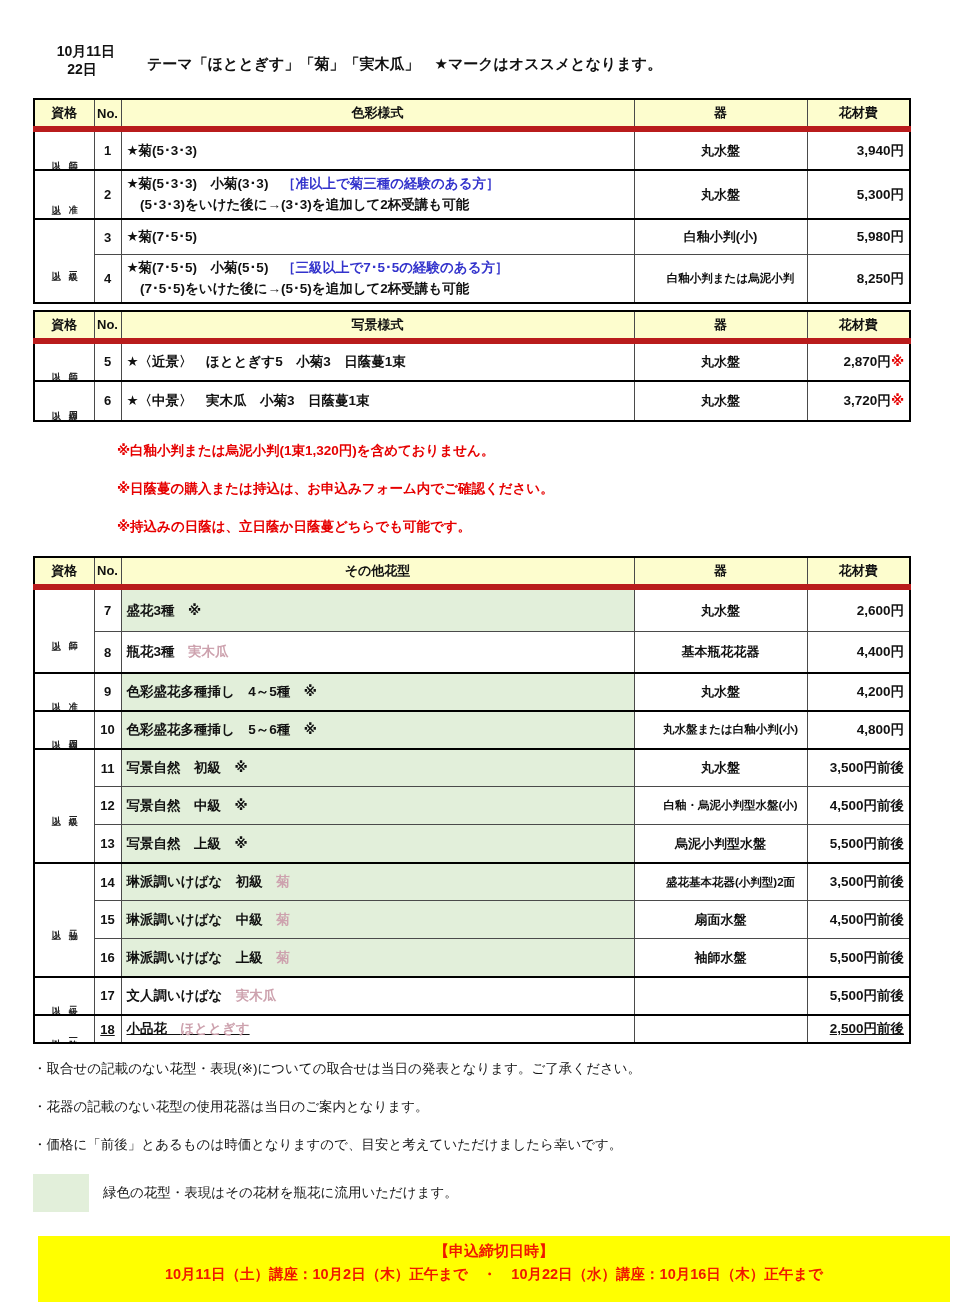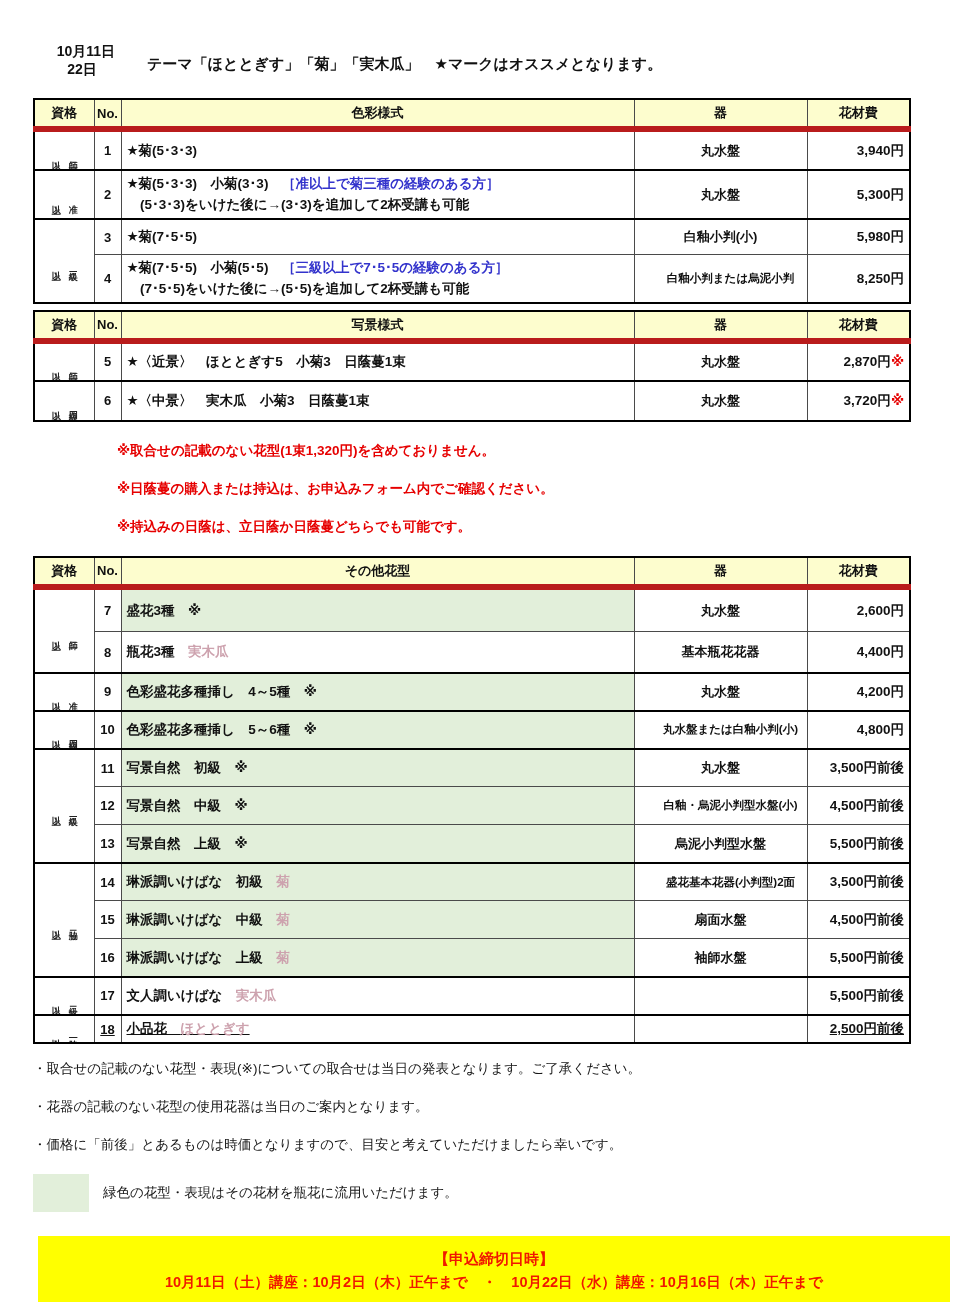--- a/index.html
+++ b/index.html
@@ -62,21 +62,21 @@
   .footer-note { font-size: 13.5px; font-weight: 500; margin-bottom: 20px; color: #161616; }
   .legend-row { display: flex; align-items: center; margin-top: 2px; }
   .legend-swatch { width: 56px; height: 38px; background: var(--green-bg, #e2efda); }
   .legend-text { margin-left: 14px; font-size: 13.5px; font-weight: 500; color: #161616; }
 
   
   .deadline-banner {
     margin: 24px 0 0 5px; width: 912px; height: 66px;
     background: var(--banner-bg, #ffff00);
     color: var(--banner-text, #f01800);
-    text-align: center; padding-top: 12px;
+    text-align: center; padding-top: 4px;
   }
   .banner-title { font-size: 15px; font-weight: bold; line-height: 1.5; }
   .banner-line { font-size: 14.5px; font-weight: bold; line-height: 1.6; }
 
   col.c-rank { width: 60px; }
   col.c-no { width: 27px; }
   col.c-name { width: 513px; }
   col.c-vessel { width: 173px; }
   col.c-fee { width: 103px; }
 </style>
@@ -189,21 +189,21 @@
           <td class="name-cell">
             <div class="line"><span class="txt-seg">★〈中景〉　実木瓜　小菊3　日蔭蔓1束</span></div>
           </td>
           <td class="vessel-cell">丸水盤</td>
           <td class="fee-cell"><span class="fee-val">3,720円</span><span class="fee-mark">※</span></td>
         </tr>
       </tbody>
   </table>
 
   <div class="red-notes">
-    <div class="red-note">※取合せの記載のない花型(1束1,320円)を含めておりません。</div>
+    <div class="red-note">※白釉小判または烏泥小判(1束1,320円)を含めておりません。</div>
     <div class="red-note">※日蔭蔓の購入または持込は、お申込みフォーム内でご確認ください。</div>
     <div class="red-note">※持込みの日蔭は、立日蔭か日蔭蔓どちらでも可能です。</div>
   </div>
 
   <table class="sheet-table" id="table-2">
     <colgroup>
         <col class="c-rank">
         <col class="c-no">
         <col class="c-name">
         <col class="c-vessel">

